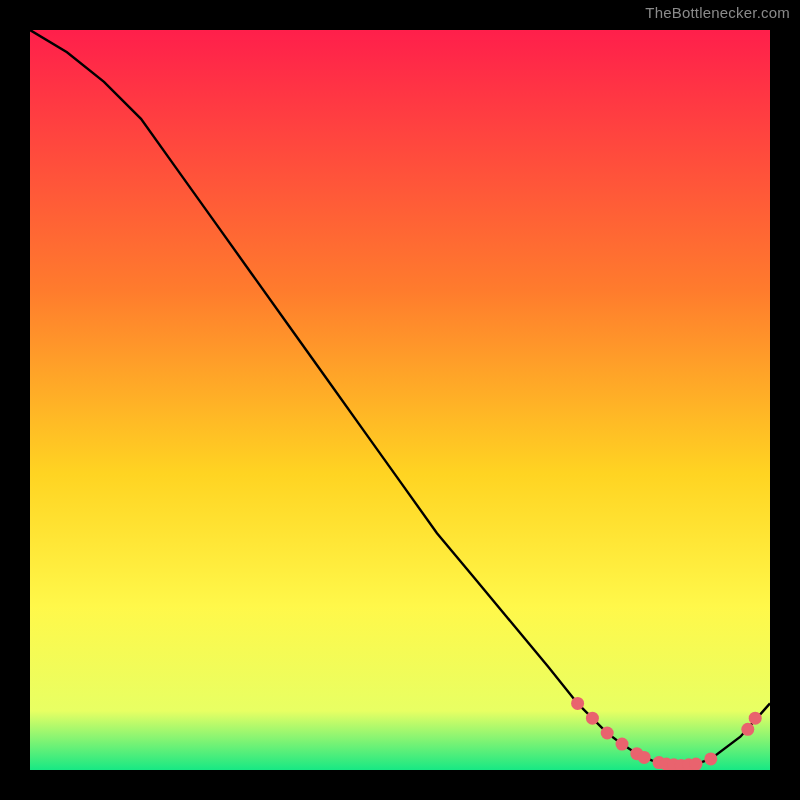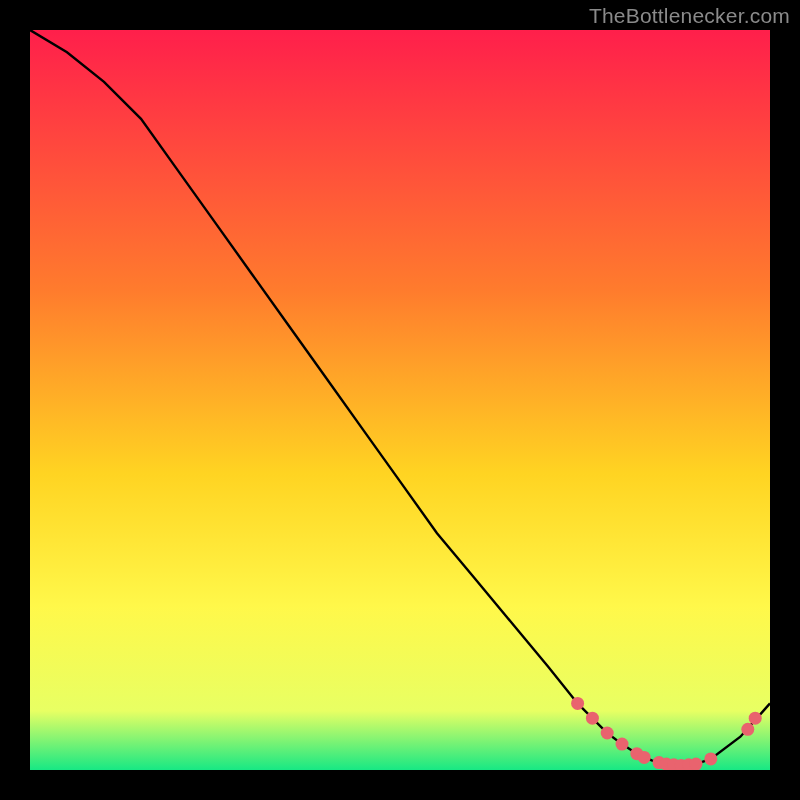--- a/index.html
+++ b/index.html
@@ -14,21 +14,21 @@
   .stage {
     position: relative;
     width: 800px;
     height: 800px;
     background: #000;
   }
   .attrib {
     position: absolute;
     top: 4px;
     right: 10px;
-    font-size: 21px;
+    font-size: 15px;
     color: #8a8a8a;
     font-weight: 500;
     letter-spacing: 0.2px;
   }
   .plot {
     position: absolute;
     left: 30px;
     top: 30px;
     width: 740px;
     height: 740px;

